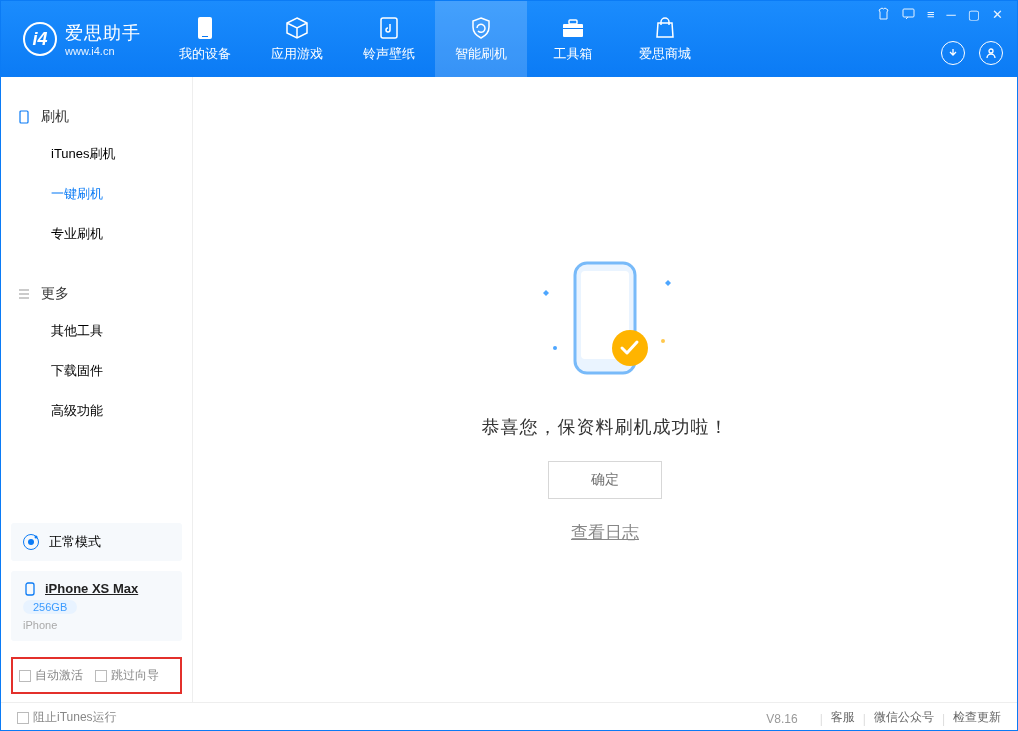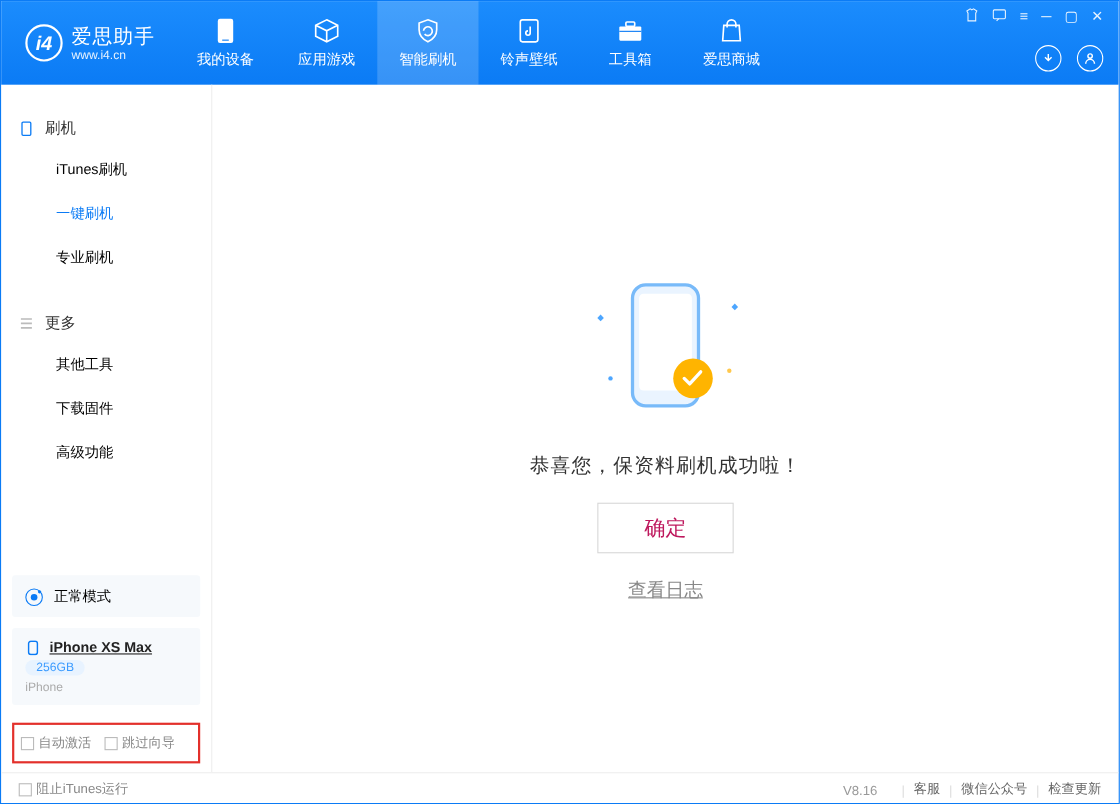--- a/index.html
+++ b/index.html
@@ -23,35 +23,35 @@
   .hc { width: 24px; height: 24px; border: 1.5px solid #fff; border-radius: 50%; display: flex; align-items: center; justify-content: center; cursor: pointer; }
   
   
   .body { display: flex; height: 625px; }
   .sidebar { width: 192px; border-right: 1px solid #eee; display: flex; flex-direction: column; position: relative; }
   .side-group-title { display: flex; align-items: center; gap: 10px; padding: 31px 16px 8px 16px; color: #333; font-size: 14px; }
   .side-icon { width: 14px; height: 14px; }
   .side-item { padding: 11px 0 11px 50px; font-size: 13px; color: #000000; cursor: pointer; }
   .side-item.active { color: #0b7bf5; }
   .spacer { flex: 1; }
-  .device-card { margin: 8px 10px; background: #f6f9fc; border-radius: 3px; padding: 10px 12px; display: flex; align-items: flex-end; gap: 10px; font-size: 13px; cursor: pointer; }
+  .device-card { margin: 8px 10px; background: #f6f9fc; border-radius: 3px; padding: 10px 12px; display: flex; align-items: center; gap: 10px; font-size: 13px; cursor: pointer; }
   .dc-icon { width: 16px; height: 16px; border: 1.5px solid #0b7bf5; border-radius: 50%; position: relative; }
   .device-card2 { margin: 2px 10px 8px 10px; background: #f6f9fc; border-radius: 3px; padding: 10px 12px; cursor: pointer; }
   .dc2-row { display: flex; align-items: center; gap: 8px; }
   .dc2-title { font-size: 13px; font-weight: bold; color: #222; text-decoration: underline; }
   .badge { display: inline-block; background: #e8f3ff; color: #3b9bff; border-radius: 10px; padding: 1px 10px; font-size: 11px; margin-top: 4px; }
   .dc2-sub { font-size: 11px; color: #aaa; margin-top: 4px; }
   .red-box { margin: 8px 10px; border: 2px solid #e3302b; padding: 8px 6px; display: flex; gap: 12px; align-items: center; }
   .cb-wrap { display: flex; align-items: center; gap: 4px; font-size: 12px; color: #888; cursor: pointer; }
   .cb { width: 12px; height: 12px; border: 1px solid #bbb; background: #fff; }
   
   .main { flex: 1; display: flex; flex-direction: column; align-items: center; justify-content: center; gap: 22px; margin-top: 17px; }
   .phone-illus { width: 120px; height: 140px; position: relative; }
   .success-text { font-size: 18px; color: #333; letter-spacing: 1px; }
-  .ok-btn { border: 1px solid #d7d7d7; background: #fff; padding: 9px 42px; font-size: 19px; color: #be185d; cursor: pointer; }
+  .ok-btn { border: 1px solid #d7d7d7; background: #fff; padding: 9px 42px; font-size: 14px; color: #737373; cursor: pointer; }
   .log-link { font-size: 17px; color: #888; text-decoration: underline; cursor: pointer; }
   
   
   .footer { height: 30px; border-top: 1px solid #eee; display: flex; align-items: center; padding: 0 16px; font-size: 12px; color: #999; gap: 8px; }
   .footer .right { margin-left: auto; display: flex; align-items: flex-end; gap: 8px; }
   .ver { color: #999; margin-right: 14px; }
   .flink { color: #666; cursor: pointer; }
   .divider { color: #ddd; }
 </style>
 </head>
@@ -76,37 +76,37 @@
       <span>我的设备</span>
     </div>
     <div class="nav-item">
       <div class="nav-icon">
           <svg width="24" height="24" viewBox="0 0 24 24">
             <path d="M12 2 L22 7 L22 17 L12 22 L2 17 L2 7 Z M2 7 L12 12 L22 7 M12 12 L12 22" fill="none" stroke="#fff" stroke-width="1.5"></path>
           </svg>
         </div>
       <span>应用游戏</span>
     </div>
+    <div class="nav-item">
+      <div class="nav-icon">
+          <svg width="22" height="24" viewBox="0 0 22 24">
+            <rect x="3" y="2" width="16" height="20" rx="2" fill="none" stroke="#fff" stroke-width="1.5"></rect>
+            <path d="M12 8 v6 a2 2 0 1 1 -2 -2" fill="none" stroke="#fff" stroke-width="1.5"></path>
+          </svg>
+        </div>
+      <span>铃声壁纸</span>
+    </div>
     <div class="nav-item active">
       <div class="nav-icon">
           <svg width="24" height="24" viewBox="0 0 24 24">
             <path d="M12 2 L20 5 v6 c0 5 -4 9 -8 11 c-4 -2 -8 -6 -8 -11 V5 Z" fill="none" stroke="#fff" stroke-width="1.5"></path>
             <path d="M8 12 a4 4 0 1 1 1 3" fill="none" stroke="#fff" stroke-width="1.5"></path>
           </svg>
         </div>
       <span>智能刷机</span>
-    </div>
-    <div class="nav-item">
-      <div class="nav-icon">
-          <svg width="22" height="24" viewBox="0 0 22 24">
-            <rect x="3" y="2" width="16" height="20" rx="2" fill="none" stroke="#fff" stroke-width="1.5"></rect>
-            <path d="M12 8 v6 a2 2 0 1 1 -2 -2" fill="none" stroke="#fff" stroke-width="1.5"></path>
-          </svg>
-        </div>
-      <span>铃声壁纸</span>
     </div>
     <div class="nav-item">
       <div class="nav-icon">
           <svg width="24" height="22" viewBox="0 0 24 22">
             <rect x="2" y="7" width="20" height="13" rx="1" fill="#fff"></rect>
             <rect x="8" y="3" width="8" height="4" rx="1" fill="none" stroke="#fff" stroke-width="1.5"></rect>
             <rect x="2" y="11" width="20" height="1" fill="#0b7bf5"></rect>
           </svg>
         </div>
       <span>工具箱</span>

